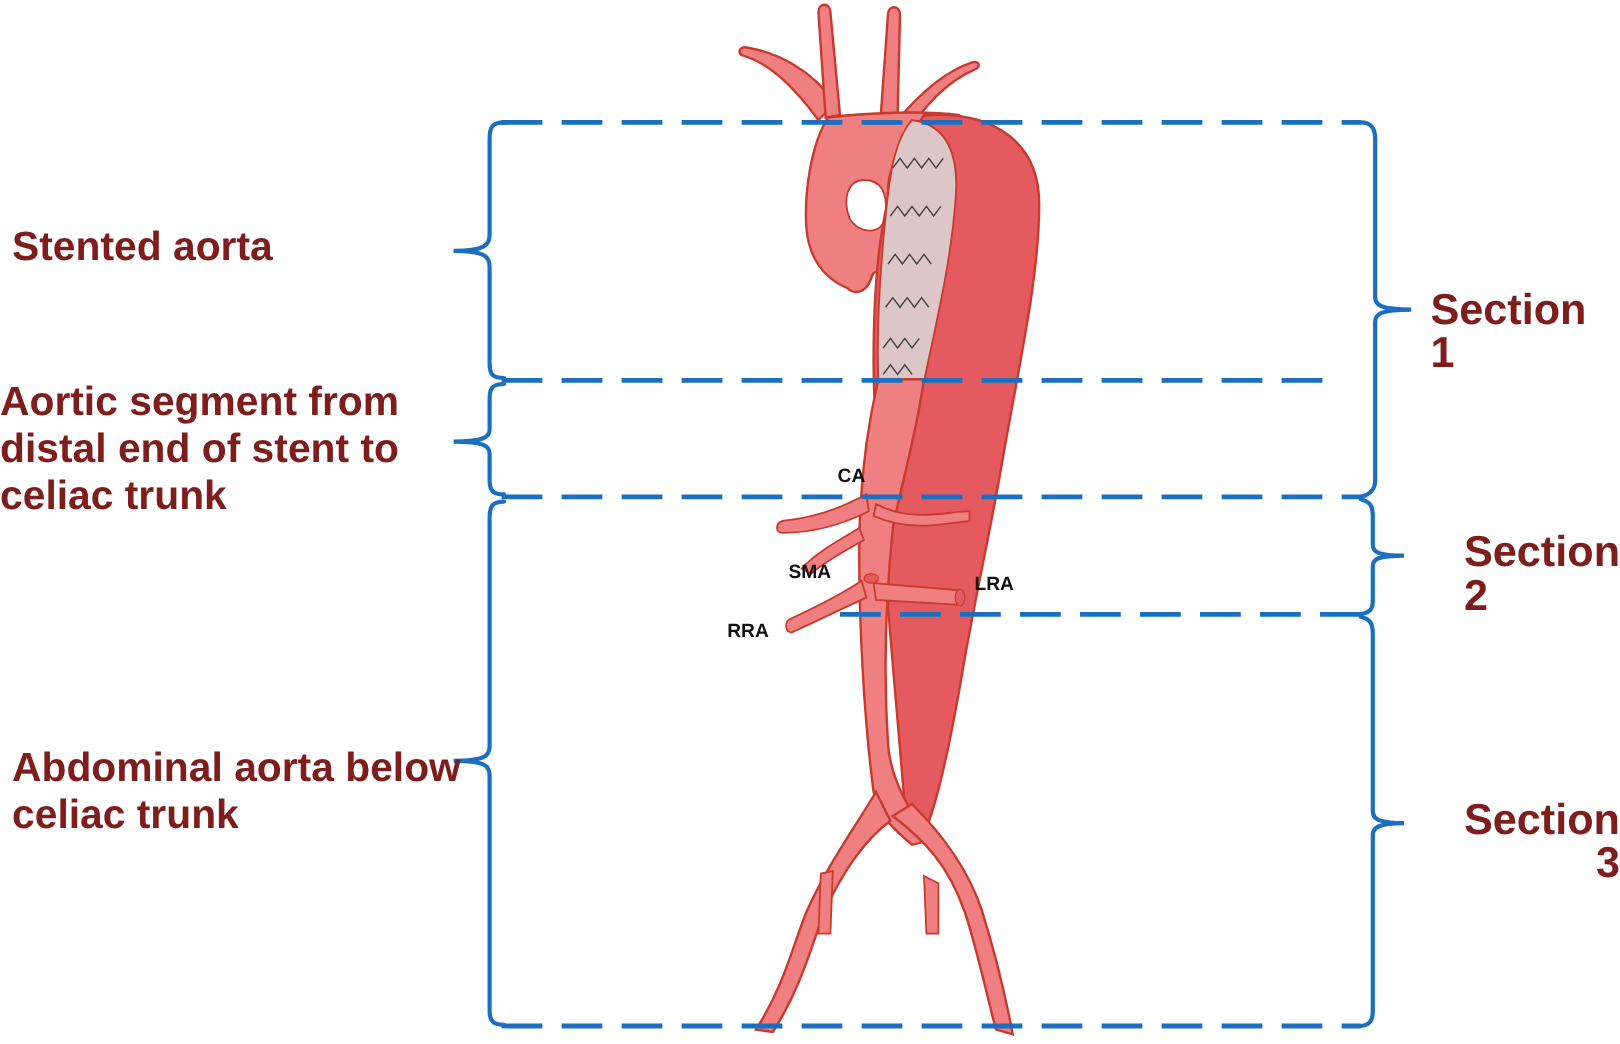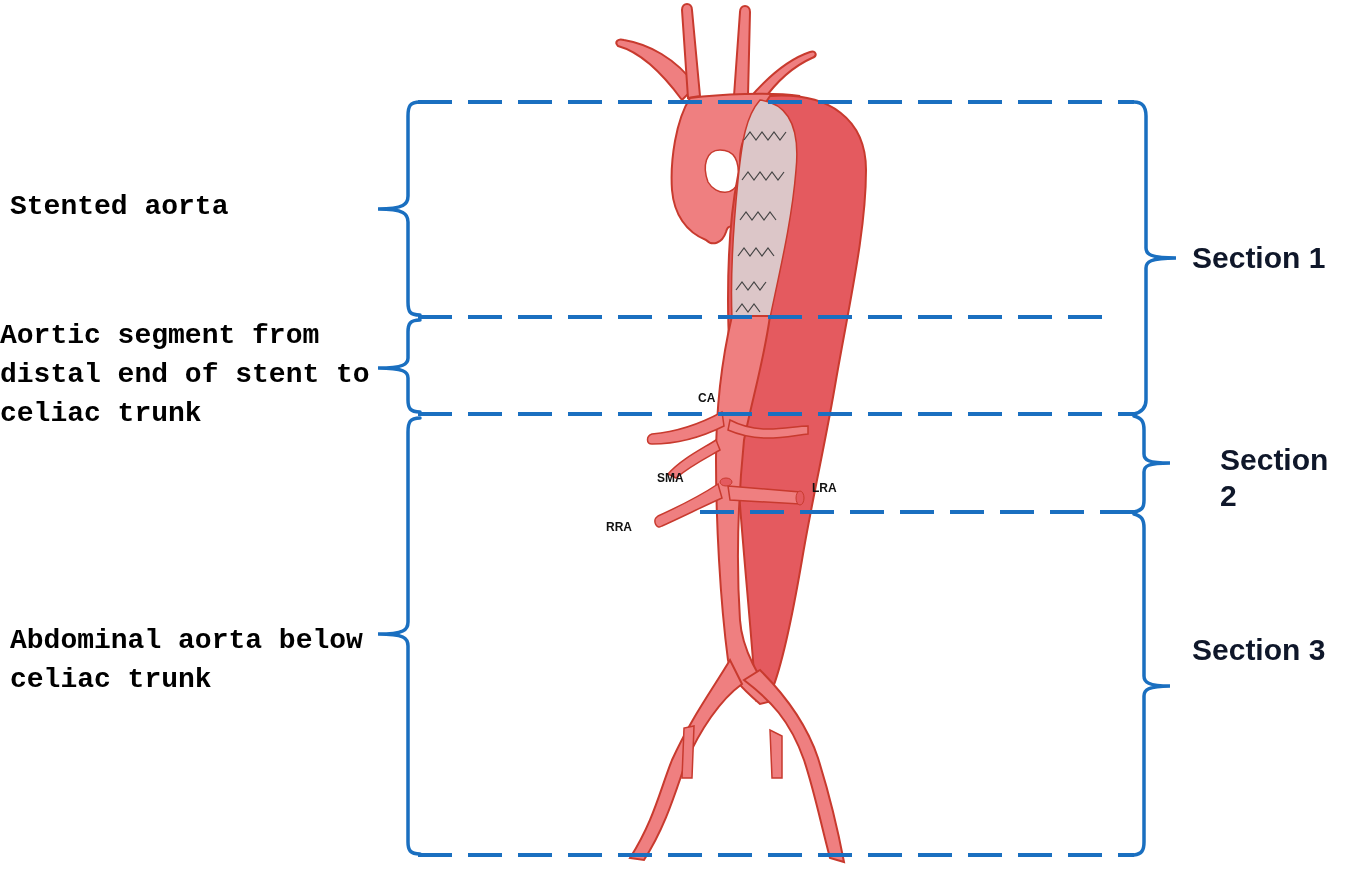--- a/index.html
+++ b/index.html
@@ -1,20 +1,20 @@
 <!DOCTYPE html>
 <html><head>
 <meta charset="utf-8">
 <style>
   html, body { margin: 0; padding: 0; background: #ffffff; }
   body { width: 1350px; height: 870px; position: relative; overflow: hidden;
          font-family: "Liberation Sans", sans-serif; }
-  .lbl { position: absolute; color: #000000; font-weight: bold; font-size: 28px; line-height: 39px; white-space: pre-line; font-family: Liberation Mono, monospace; }
-  .sec { position: absolute; color: #0f172a; font-weight: bold; font-size: 30px; line-height: 36px; }
-  .art { position: absolute; color: #111111; font-weight: bold; font-size: 12px; line-height: 20px; }
+  .lbl { position: absolute; color: #7f1d1d; font-weight: bold; font-size: 34px; line-height: 39px; white-space: pre-line; }
+  .sec { position: absolute; color: #7f1d1d; font-weight: bold; font-size: 36px; line-height: 36px; }
+  .art { position: absolute; color: #111111; font-weight: bold; font-size: 16px; line-height: 20px; }
   svg { position: absolute; left: 0; top: 0; }
 </style>
 </head>
 <body>
 
 <svg width="1350" height="870" viewBox="0 0 1350 870">
 
   <g>
 
     <path d="M682,100 C660,70 640,52 618,46 C614,42 618,38 624,40 C648,44 676,58 696,86 Z" fill="#ef7f80" stroke="#c83a2e" stroke-width="2"></path>
@@ -76,18 +76,18 @@
 
 <div class="lbl" style="left:10px; top:187px;">Stented aorta</div>
 <div class="lbl" style="left:0; top:316px;">Aortic segment from
 distal end of stent to
 celiac trunk</div>
 <div class="lbl" style="left:10px; top:593px;margin-top:28px;">Abdominal aorta below
 celiac trunk</div>
 
 <div class="sec" style="left:1192px; top:240px;">Section 1</div>
 <div class="sec" style="left:1220px; top:442px;">Section 2</div>
-<div class="sec" style="left:1192px; top:632px;">Section 3</div>
+<div class="sec" style="left:1192px; top:665px;text-align:right;">Section 3</div>
 
 <div class="art" style="left:698px; top:388px;">CA</div>
 <div class="art" style="left:657px; top:468px;text-align:right;">SMA</div>
 <div class="art" style="left:606px; top:517px;">RRA</div>
 <div class="art" style="left:812px; top:478px;">LRA</div>
 
 </body></html>

